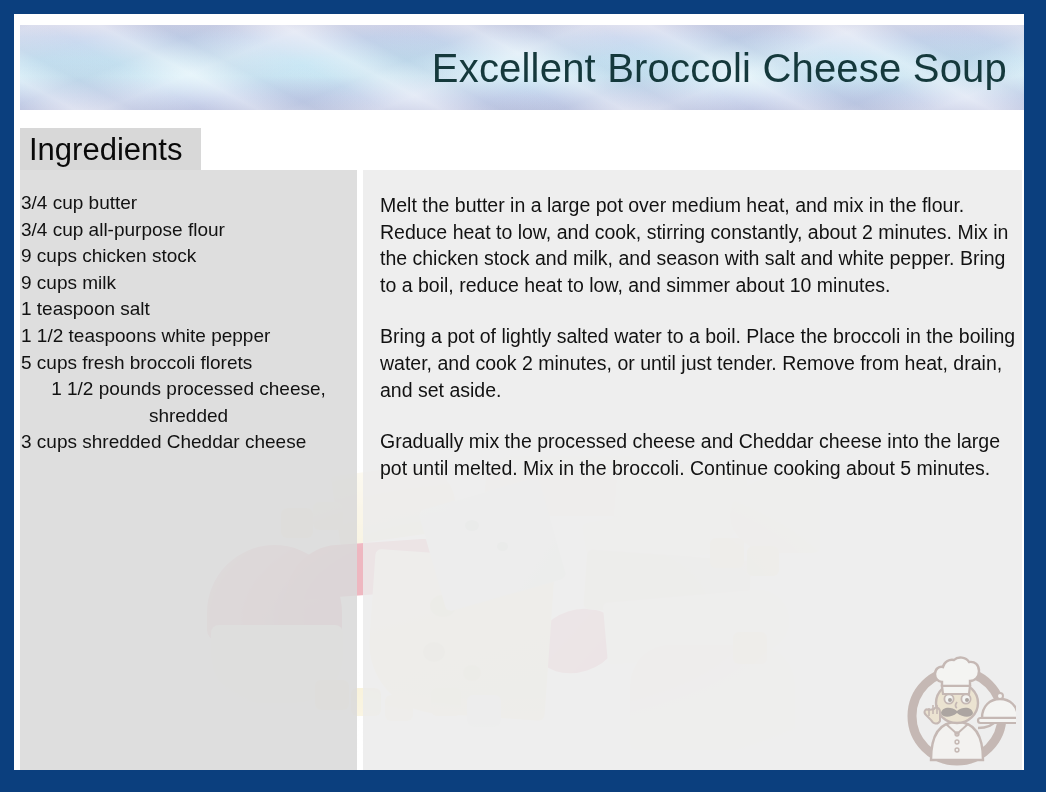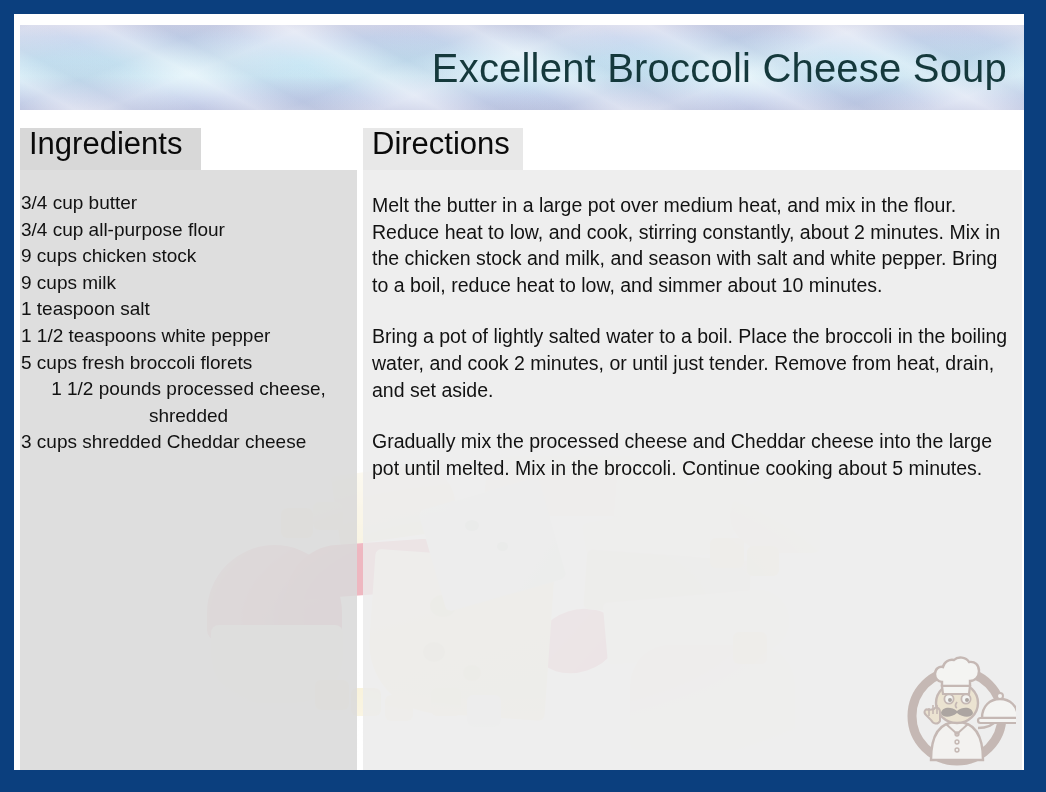--- a/index.html
+++ b/index.html
@@ -119,20 +119,21 @@
     background: #ebebeb;
     opacity: 0.86;
   }
 
   
   .tab {
     position: absolute;
     z-index: 12;
     background: #d9d9d9;
     display: flex;
+    align-items: center;
   }
   .tab-ing {
     left: 20px;
     top: 128px;
     width: 181px;
     height: 42px;
     background: #d8d8d8;
   }
   .tab-dir {
     left: 363px;
@@ -168,21 +169,21 @@
     position: absolute;
     left: 368px;
     top: 192px;
     width: 650px;
     z-index: 20;
     font-size: 19.5px;
     line-height: 26.6px;
     color: #121212;
   }
   .dir-body p {
-    margin: 0 0 25px 4px;
+    margin: 0 0 25px 12px;
   }
   .dir-body p:last-child { margin-bottom: 0; }
 
   
   .logo {
     position: absolute;
     left: 898px;
     top: 648px;
     width: 118px;
     height: 120px;
@@ -245,23 +246,20 @@
 
     <div class="pm"></div>
   </div>
 
   <div class="panel panel-ing"></div>
   <div class="panel panel-dir"></div>
 
   <div class="tab tab-ing">
     <h2>Ingredients</h2>
   </div>
-  <div class="tab tab-dir">
-    <h2>Directions</h2>
-  </div>
 
   <div class="ing-list">
     <div>3/4 cup butter</div>
     <div>3/4 cup all-purpose flour</div>
     <div>9 cups chicken stock</div>
     <div>9 cups milk</div>
     <div>1 teaspoon salt</div>
     <div>1 1/2 teaspoons white pepper</div>
     <div>5 cups fresh broccoli florets</div>
     <div class="wrap">1 1/2 pounds processed cheese, shredded</div>

